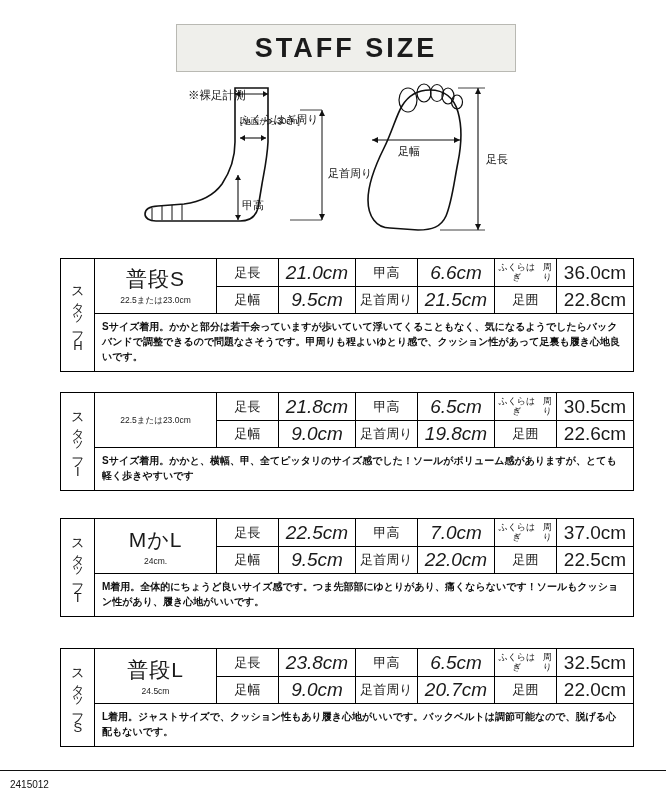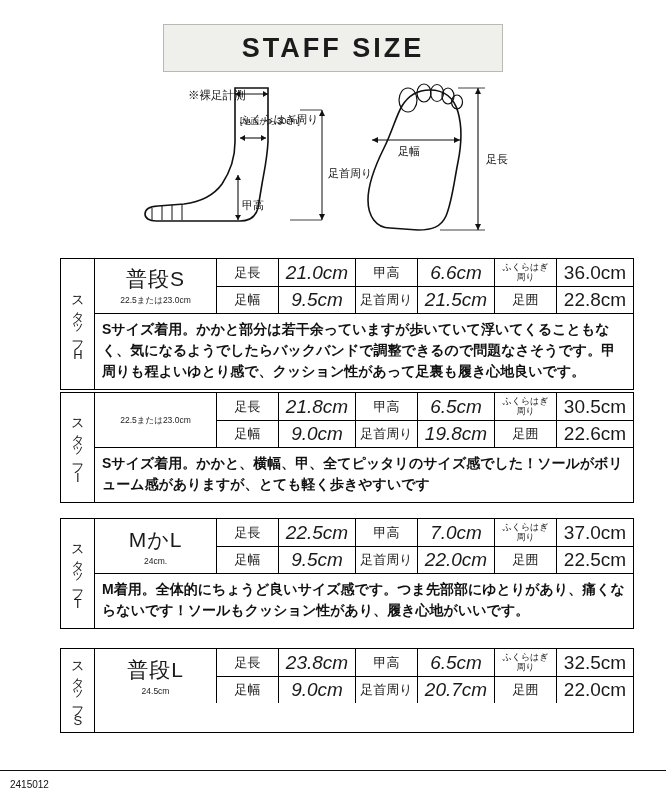--- a/index.html
+++ b/index.html
@@ -9,21 +9,21 @@
     background: #ffffff;
     font-family: "Liberation Sans", sans-serif;
     color: #1a1a1a;
     position: relative;
     overflow: hidden;
   }
   .page { width:666px; height:800px; position:relative; }
 
   
   .title-bar {
-    position:absolute; left:163px; top:24px; width:340px; height:48px;
+    position:absolute; left:176px; top:24px; width:340px; height:48px;
     background:#efefeb; border:1px solid #b9b9b3;
     display:flex; align-items:center; justify-content:center;
   }
   .title-bar .t {
     font-size:27px; letter-spacing:3px; font-weight:bold; color:#1b1b1b;
   }
 
   
   .diagram {
     position:absolute; left:140px; top:80px; width:390px; height:165px;
@@ -63,30 +63,30 @@
   .namecell .nm { font-size:21px; letter-spacing:1px; }
   .namecell .sub { font-size:8.5px; color:#222; margin-top:2px; }
   .grid { flex:1; }
   .gridrow { display:flex; height:27px; }
   .gridrow + .gridrow { border-top:1px solid #000; }
   .cellk {
     width:62px; min-width:62px; border-right:1px solid #000;
     display:flex; align-items:center; justify-content:center;
     font-size:13px;
   }
-  .cellk.two { font-size:9px; line-height:1.05; text-align:center; flex-direction:column; }
+  .cellk.two { font-size:9px; line-height:1.05; text-align:center; }
   .cellv {
     flex:1; display:flex; align-items:center; justify-content:center;
     font-size:19px; letter-spacing:0px;
   }
   .cellv.rb { border-right:1px solid #000;font-style:italic; }
   .comment {
     border-top:1px solid #000;
     padding:5px 7px 7px 7px;
-    font-size:14px; line-height:1.5; font-weight:bold; color:#111;
+    font-size:10px; line-height:1.5; font-weight:bold; color:#111;
   }
   .footer {
     position:absolute; left:0; bottom:0; width:666px; height:30px;
     border-top:1px solid #111;
   }
   .footer .code {
     position:absolute; left:10px; top:8px; font-size:10px; color:#111;
   }
 </style>
 </head>
@@ -282,20 +282,21 @@
             <div class="gridrow">
               <div class="cellk">足幅</div>
               <div class="cellv rb">9.0cm</div>
               <div class="cellk">足首周り</div>
               <div class="cellv rb">20.7cm</div>
               <div class="cellk">足囲</div>
               <div class="cellv">22.0cm</div>
             </div>
           </div>
         </div>
+        <div class="comment">L着用。ジャストサイズで、クッション性もあり履き心地がいいです。バックベルトは調節可能なので、脱げる心配もないです。</div>
       </div>
     </div>
   </div>
 
   <div class="footer">
     <div class="code">2415012</div>
   </div>
 
 </div>
 

